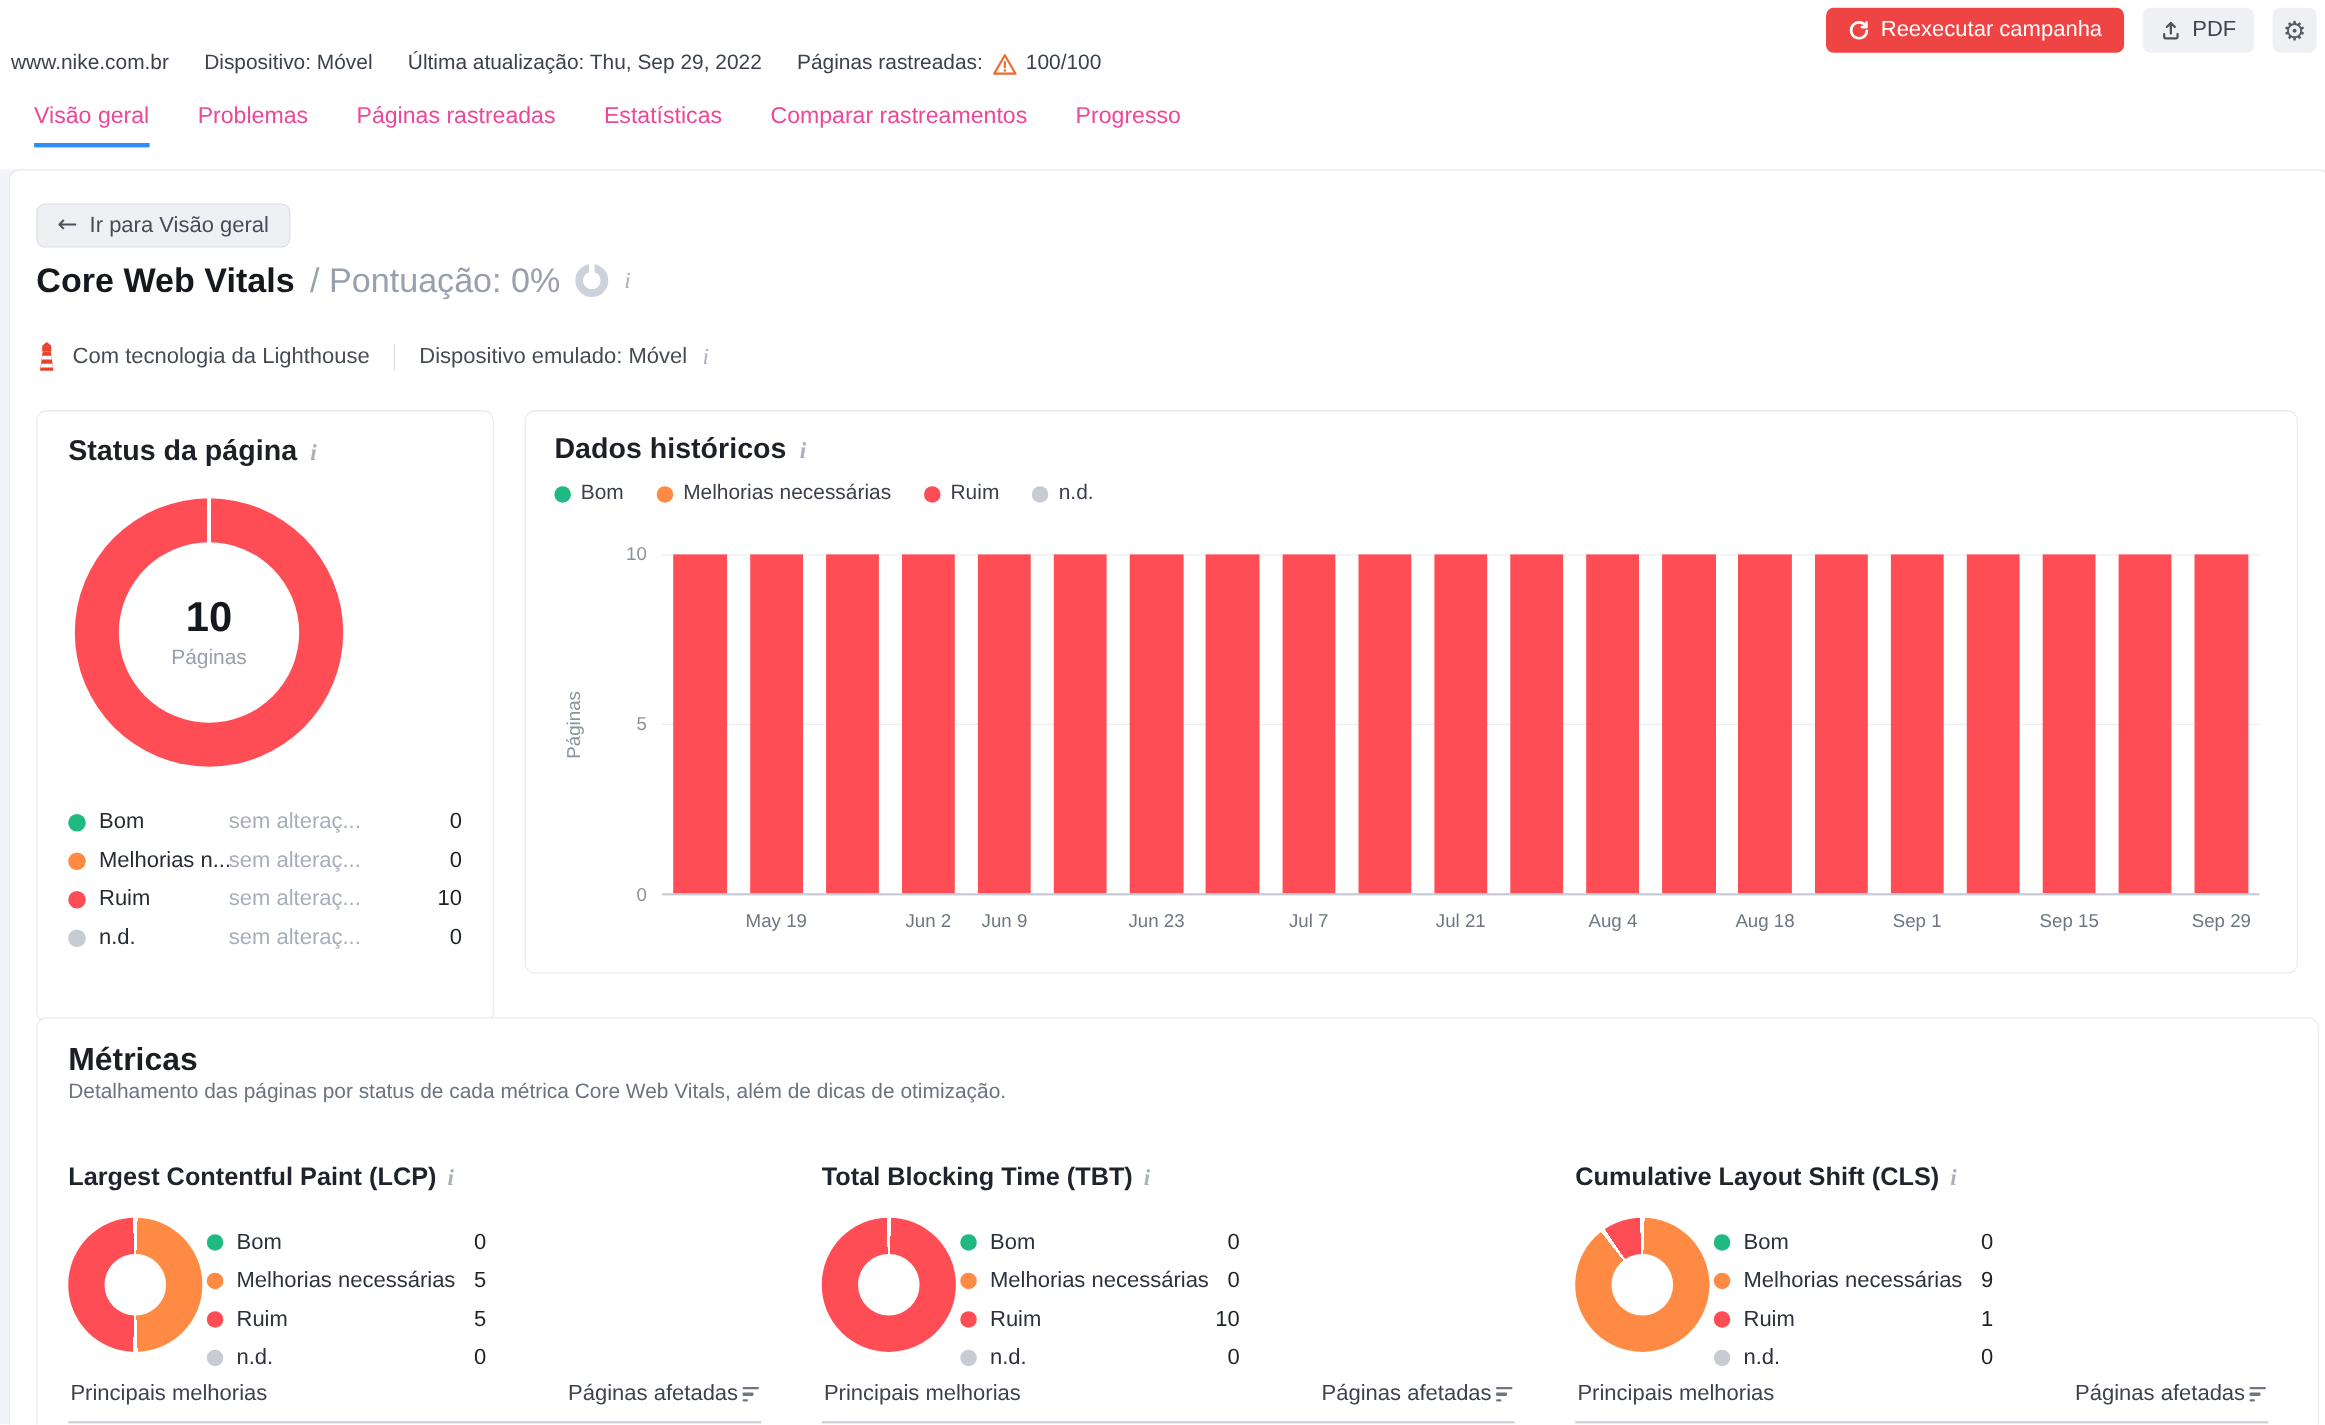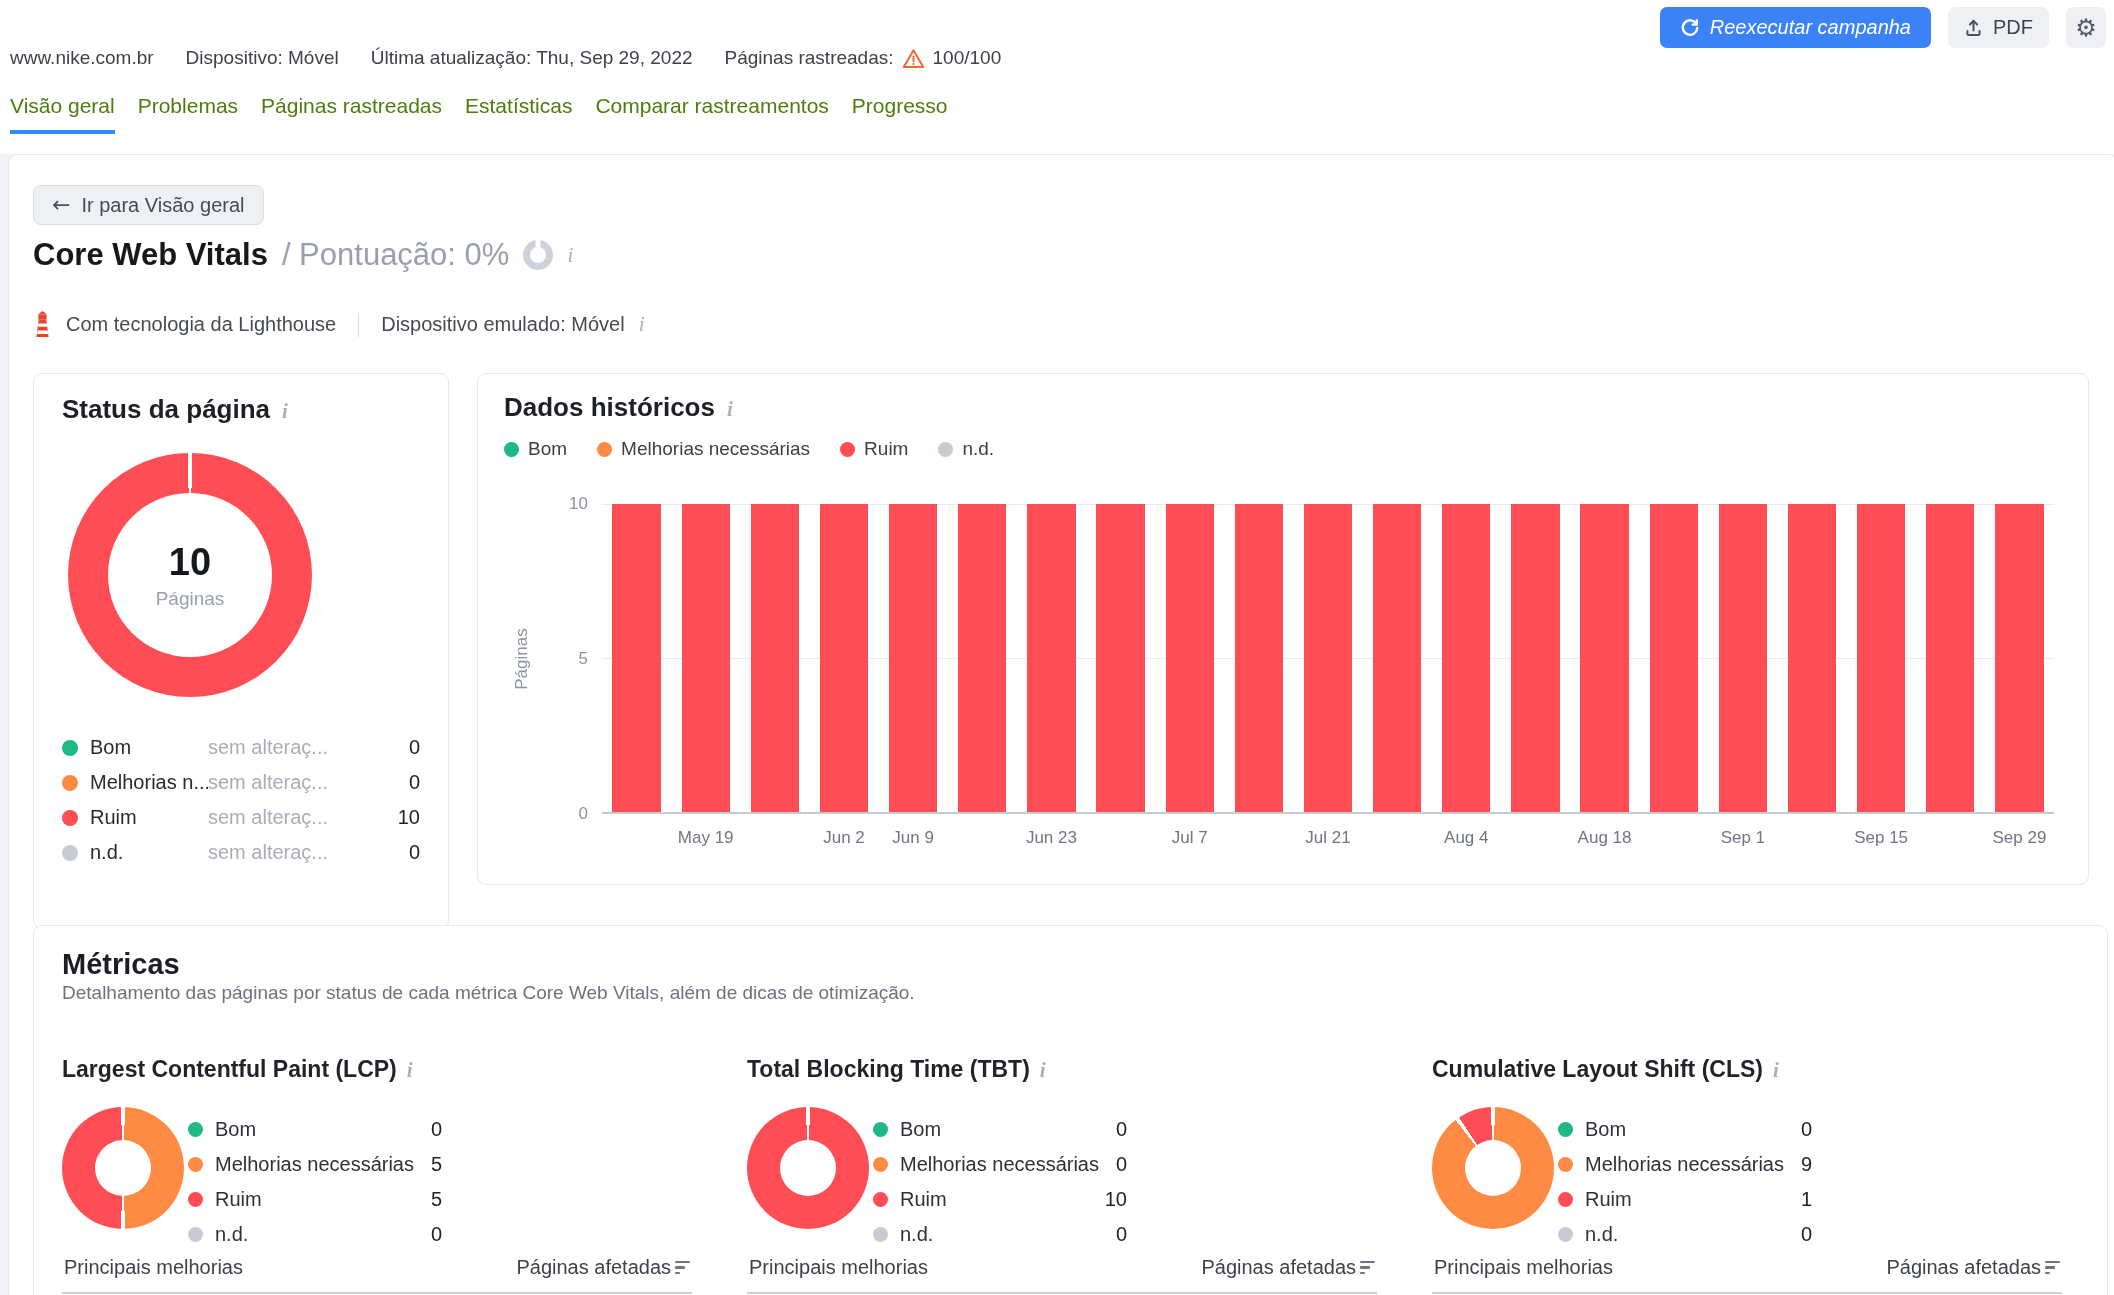--- a/index.html
+++ b/index.html
@@ -6,28 +6,28 @@
   html,body { width:2114px; height:1295px; overflow:hidden; }
   body { position:relative; background:#fff; font-family:"Liberation Sans","DejaVu Sans",sans-serif; color:#22262e; }
 
   
   .header { position:absolute; inset:0 0 auto 0; height:154px; background:#fff; }
   .title-line { position:absolute; left:10px; top:6px; display:flex; align-items:center; gap:14px; }
   .title-line h1 { font-size:29px; font-weight:bold; color:#1b1e24; }
   .project-link { display:flex; align-items:center; gap:9px; font-size:29px; font-weight:600; color:#2e86f5; cursor:pointer; }
   .top-actions { position:absolute; right:8px; top:7px; display:flex; gap:17px; align-items:center; }
   .btn { display:flex; align-items:center; gap:10px; height:41px; border:none; border-radius:7px; font-size:20px; cursor:pointer; font-family:inherit; }
-  .btn-primary { background:#3b82f6; color:#fff; padding:0 20px;font-style:italic; }
+  .btn-primary { background:#ef4444; color:#fff; padding:0 20px; }
   .btn-light { background:#eef0f4; color:#3f4550; padding:0 16px; }
   .btn-icon-only { width:40px; justify-content:center; padding:0; }
   .gear-glyph { font-family:"DejaVu Sans",sans-serif; font-size:24px; color:#555c69; line-height:1; }
   .meta-row { position:absolute; left:10px; top:47px; display:flex; gap:32px; align-items:center; font-size:19px; color:#3c424d;justify-content:space-between; }
   .meta-item { display:flex; align-items:center; gap:8px; }
   .tabs { position:absolute; left:10px; top:94px; display:flex; gap:23px; }
-  .tab { font-size:21px; color:#4d7c0f; padding-bottom:12px; border-bottom:4px solid transparent; cursor:pointer; }
+  .tab { font-size:21px; color:#ec4899; padding-bottom:12px; border-bottom:4px solid transparent; cursor:pointer;margin-left:21px; }
   .tab.active { border-bottom-color:#2f8df5; }
 
   
   .content-bg { position:absolute; left:0; right:0; top:154px; bottom:0; background:#f3f4f7; }
   .main-card { position:absolute; left:8px; top:154px; right:-4px; height:1300px; background:#fff; border:1px solid #e5e8ee; border-radius:10px; }
 
   .back-btn { position:absolute; left:24px; top:30px; display:flex; align-items:center; gap:11px; height:40px; padding:0 18px; background:#eef0f4; border:1px solid #d9dde4; border-radius:8px; font-size:20px; color:#464c57; cursor:pointer; font-family:inherit; }
   .arrow-glyph { font-family:"DejaVu Sans",sans-serif; font-size:22px; color:#4b515c; line-height:1; }
 
   .cwv-row { position:absolute; left:24px; top:82px; display:flex; align-items:center; gap:14px; }

